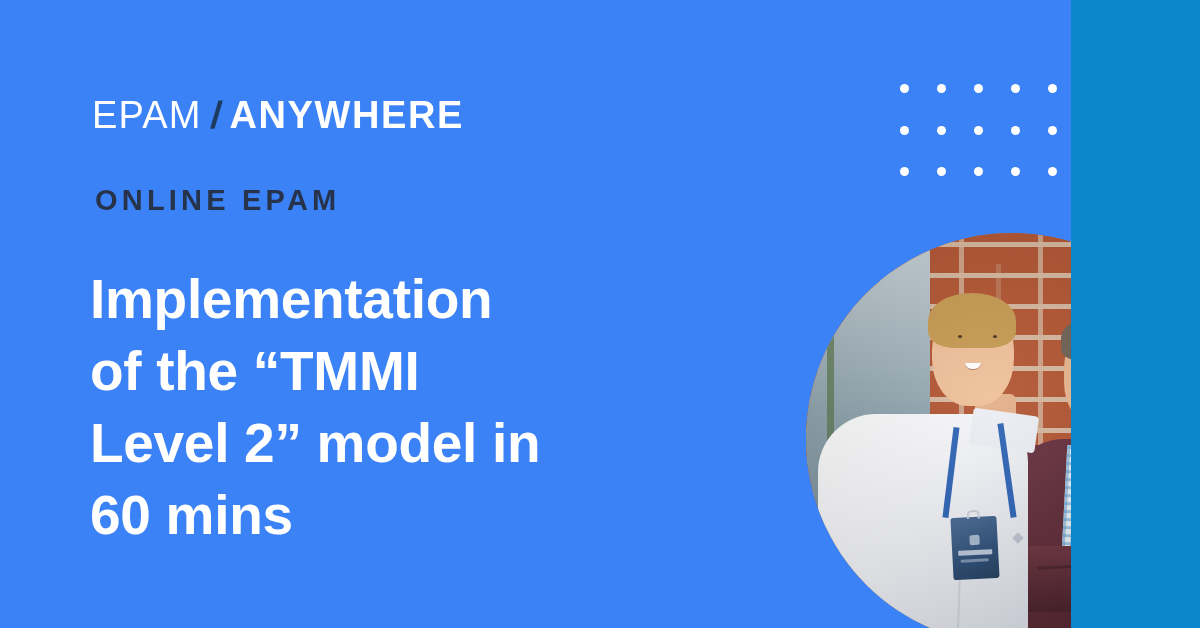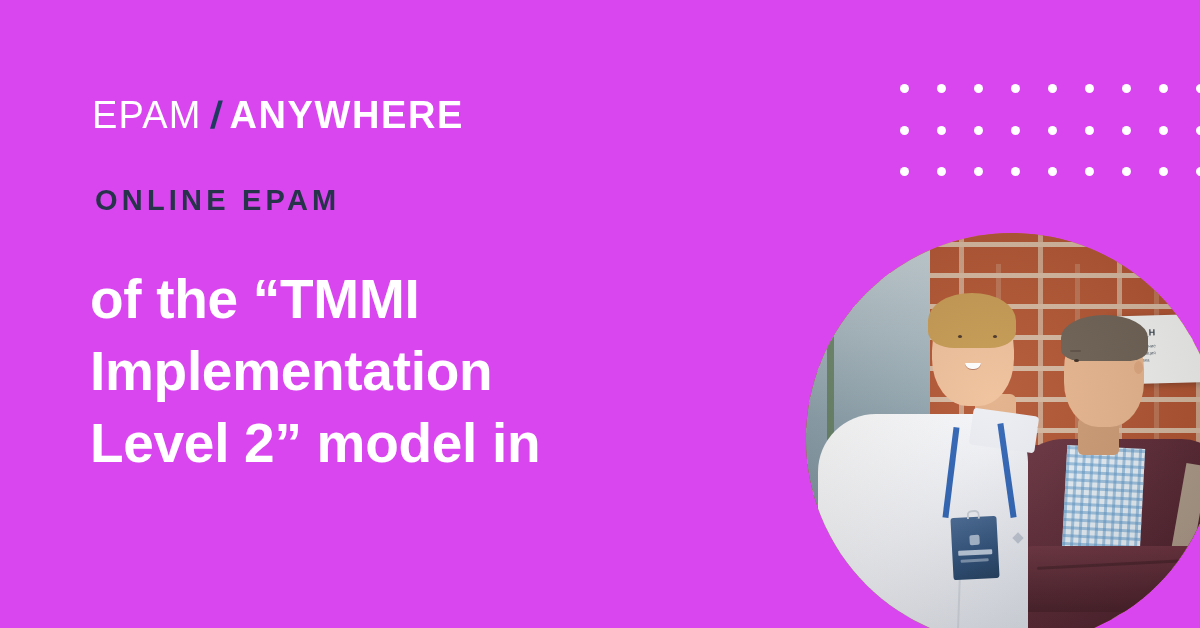--- a/index.html
+++ b/index.html
@@ -7,23 +7,23 @@
   html, body {
     width: 1200px;
     height: 628px;
     overflow: hidden;
     background: #0B86CC;
     font-family: "Liberation Sans", sans-serif;
   }
 
   .banner {
     position: relative;
-    width: 1200px;
+    width: 1071px;
     height: 628px;
-    background: #d946ef;
+    background: #3b82f6;
     overflow: hidden;
   }
 
   
   .dot-grid {
     position: absolute;
     left: 900px;
     top: 84px;
     width: 300px;
     height: 110px;
@@ -526,23 +526,24 @@
 
   <div class="logo">
     <span class="logo-epam">EPAM</span>
     <span class="logo-slash">/</span>
     <span class="logo-anywhere">ANYWHERE</span>
   </div>
 
   <div class="eyebrow">ONLINE EPAM</div>
 
   <h1 class="headline">
+    <span class="headline-line">Implementation</span>
     <span class="headline-line">of the “TMMI</span>
-    <span class="headline-line">Implementation</span>
     <span class="headline-line">Level 2” model in</span>
+    <span class="headline-line">60 mins</span>
   </h1>
 
   <div class="photo-circle">
     <div class="photo-inner">
 
       <div class="brick-wall"></div>
       <div class="brick-wall-offset"></div>
 
       <div class="doorway">
         <div class="door-frame"></div>

